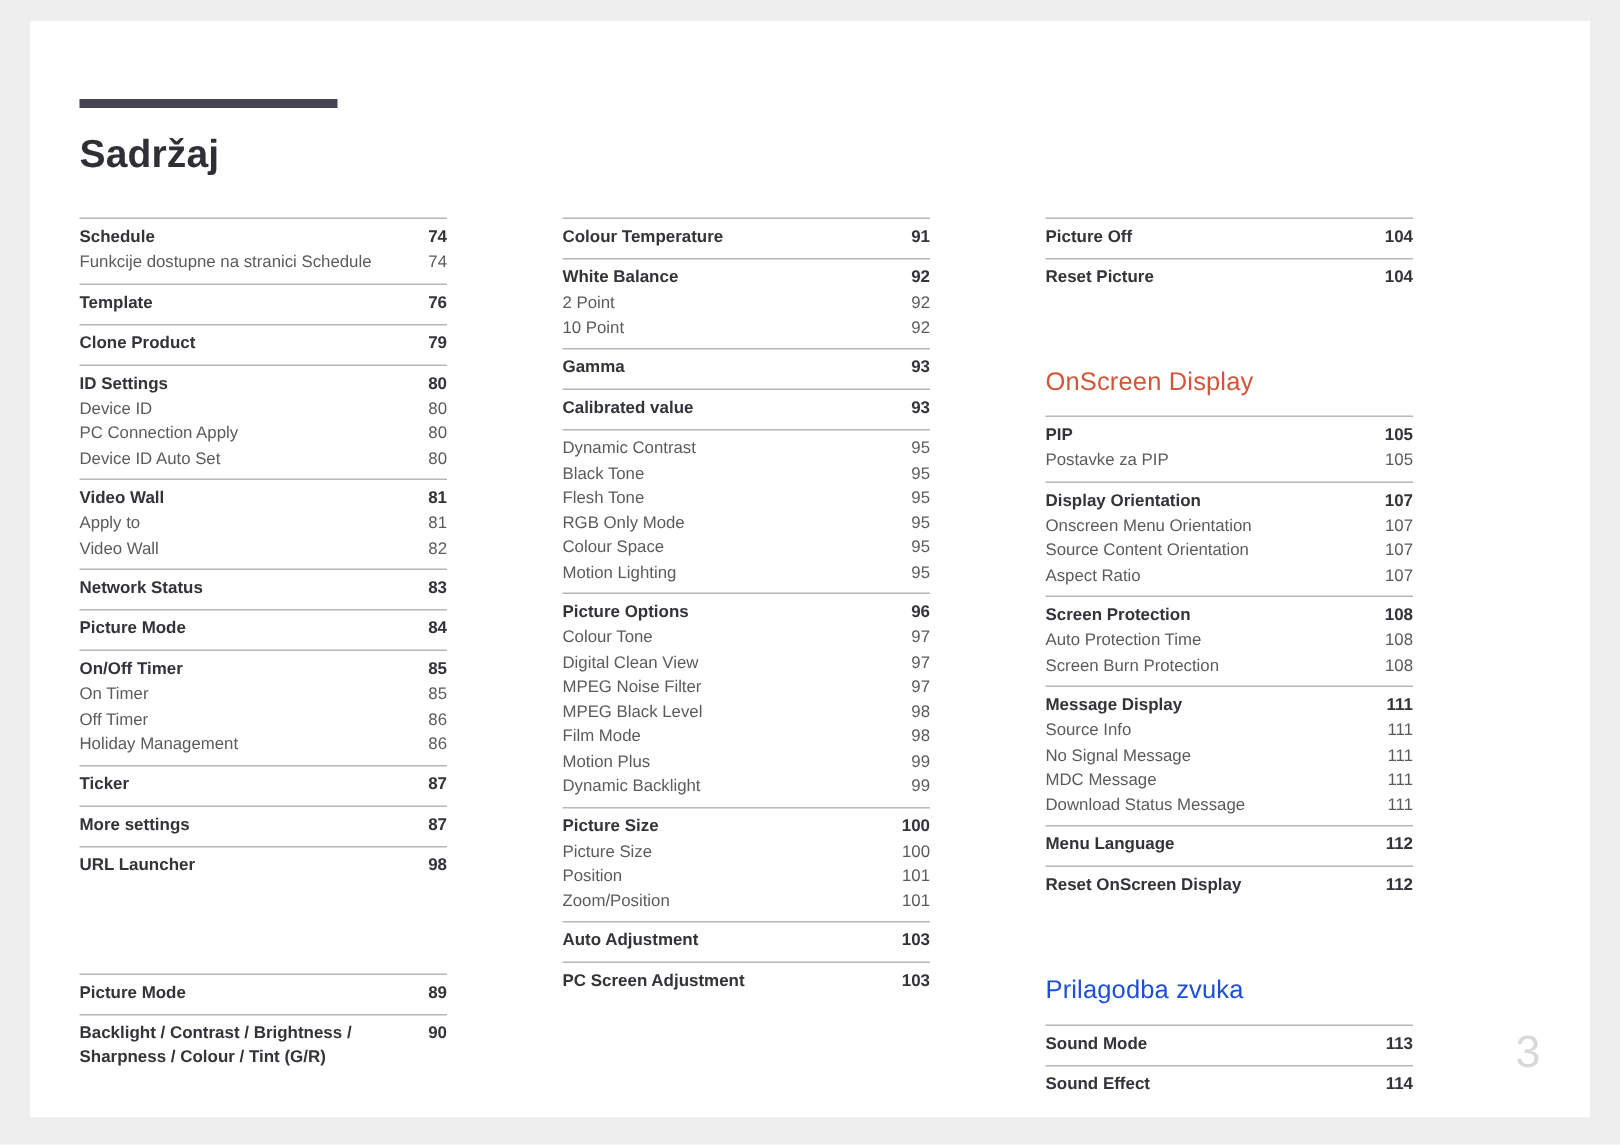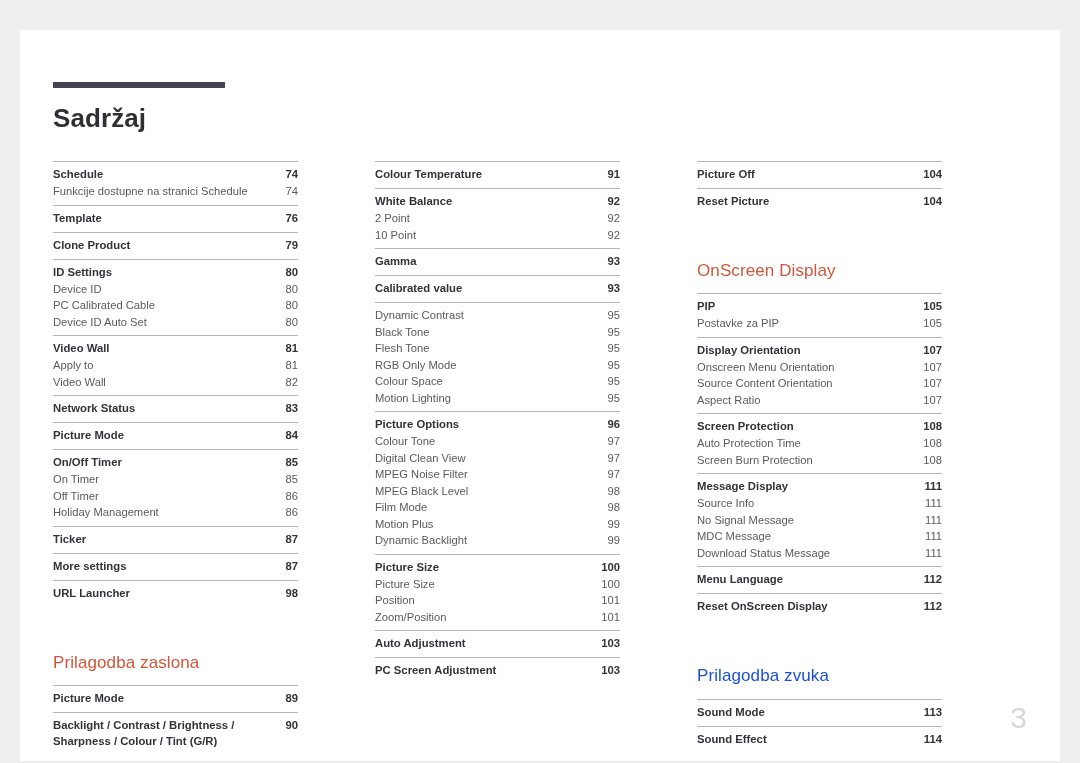--- a/index.html
+++ b/index.html
@@ -14,21 +14,20 @@
     font-family: "Liberation Sans", sans-serif;
     overflow: hidden;
   }
   #page {
     position: absolute;
     left: 20px;
     top: 14px;
     width: 1040px;
     height: 731px;
     background: #ffffff;
-    margin-top: 16px;
   }
 
   
   .title-block {
     position: absolute;
     left: 33px;
     top: 52px;
   }
   .accent-bar {
     width: 172px;
@@ -163,21 +162,21 @@
         <div class="toc-group">
           <div class="row head">
             <span class="label">ID Settings</span>
             <span class="page">80</span>
           </div>
           <div class="row sub">
             <span class="label">Device ID</span>
             <span class="page">80</span>
           </div>
           <div class="row sub">
-            <span class="label">PC Calibrated Cable</span>
+            <span class="label">PC Connection Apply</span>
             <span class="page">80</span>
           </div>
           <div class="row sub">
             <span class="label">Device ID Auto Set</span>
             <span class="page">80</span>
           </div>
         </div>
         <div class="toc-group">
           <div class="row head">
             <span class="label">Video Wall</span>
@@ -234,21 +233,20 @@
             <span class="page">87</span>
           </div>
         </div>
         <div class="toc-group">
           <div class="row head">
             <span class="label">URL Launcher</span>
             <span class="page">98</span>
           </div>
         </div>
         <div class="spacer-lg"></div>
-        <div class="section-head" style="color: rgb(209, 87, 58);">Prilagodba zaslona</div>
         <div class="spacer-head"></div>
         <div class="toc-group">
           <div class="row head">
             <span class="label">Picture Mode</span>
             <span class="page">89</span>
           </div>
         </div>
         <div class="toc-group">
           <div class="row head multiline">
             <span class="label">Backlight / Contrast / Brightness / Sharpness / Colour / Tint (G/R)</span>

